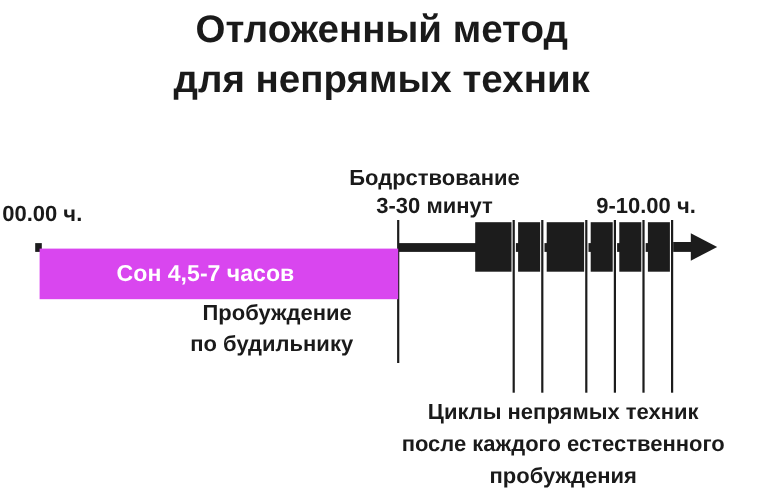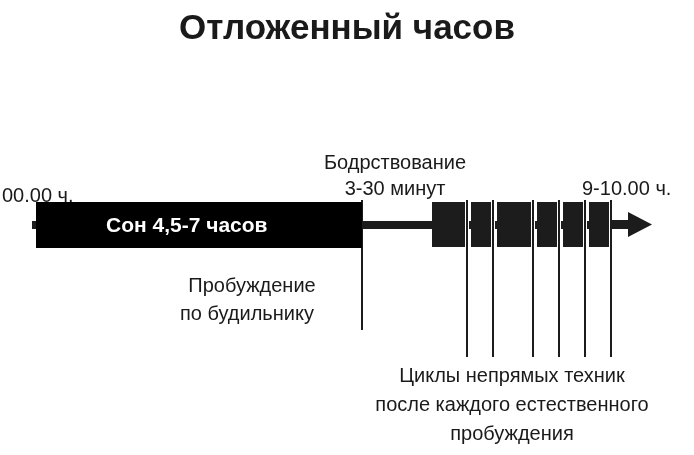--- a/index.html
+++ b/index.html
@@ -1,42 +1,43 @@
 <!DOCTYPE html>
 <html><head>
   <meta charset="utf-8">
   <style>
     html, body { margin: 0; padding: 0; background: #ffffff; }
     body { width: 694px; height: 455px; position: relative; overflow: hidden;
            font-family: "Liberation Sans", sans-serif; color: #1a1a1a; }
     .title { position: absolute; left: 0; width: 694px; text-align: center;
              font-weight: bold; font-size: 35px; line-height: 46px; top: 4px; }
     .title div { height: 46px; }
-    .lbl { position: absolute; font-weight: normal; font-size: 20px; line-height: 26px;
+    .lbl { position: absolute; font-weight: bold; font-size: 20px; line-height: 26px;
            white-space: nowrap; color: #1a1a1a; }
     .c { text-align: center; }
     .r { text-align: center; }
-    .bar { position: absolute; background: #000000; }
+    .bar { position: absolute; background: #d946ef; margin-top: 24px; }
     .sleep-text { position: absolute; color: #ffffff; font-weight: bold; font-size: 21px;
                   line-height: 46px; white-space: nowrap; }
     svg { position: absolute; left: 0; top: 0; }
   </style>
 </head>
 <body>
 
 <div class="title">
-  <div>Отложенный часов</div>
+  <div>Отложенный метод</div>
+  <div>для непрямых техник</div>
 </div>
 
 <div class="lbl" style="left:2px; top:182px;">00.00 ч.</div>
 
 <div class="lbl c" style="left:290px; width:210px; top:149px;">Бодрствование</div>
 <div class="lbl c" style="left:290px; width:210px; top:175px;">3-30 минут</div>
 
-<div class="lbl" style="left:582px; top:175px;">9-10.00 ч.</div>
+<div class="lbl" style="left:542px; top:175px;">9-10.00 ч.</div>
 
 <svg width="694" height="455">
 
   <rect x="32" y="221" width="6" height="8" fill="#1c1c1c"></rect>
 
   <rect x="362" y="221" width="72" height="8" fill="#1c1c1c"></rect>
 
   <rect x="432" y="202" width="33" height="45" fill="#1c1c1c"></rect>
   <rect x="469" y="221" width="4" height="8" fill="#1c1c1c"></rect>
   <rect x="471" y="202" width="20" height="45" fill="#1c1c1c"></rect>

